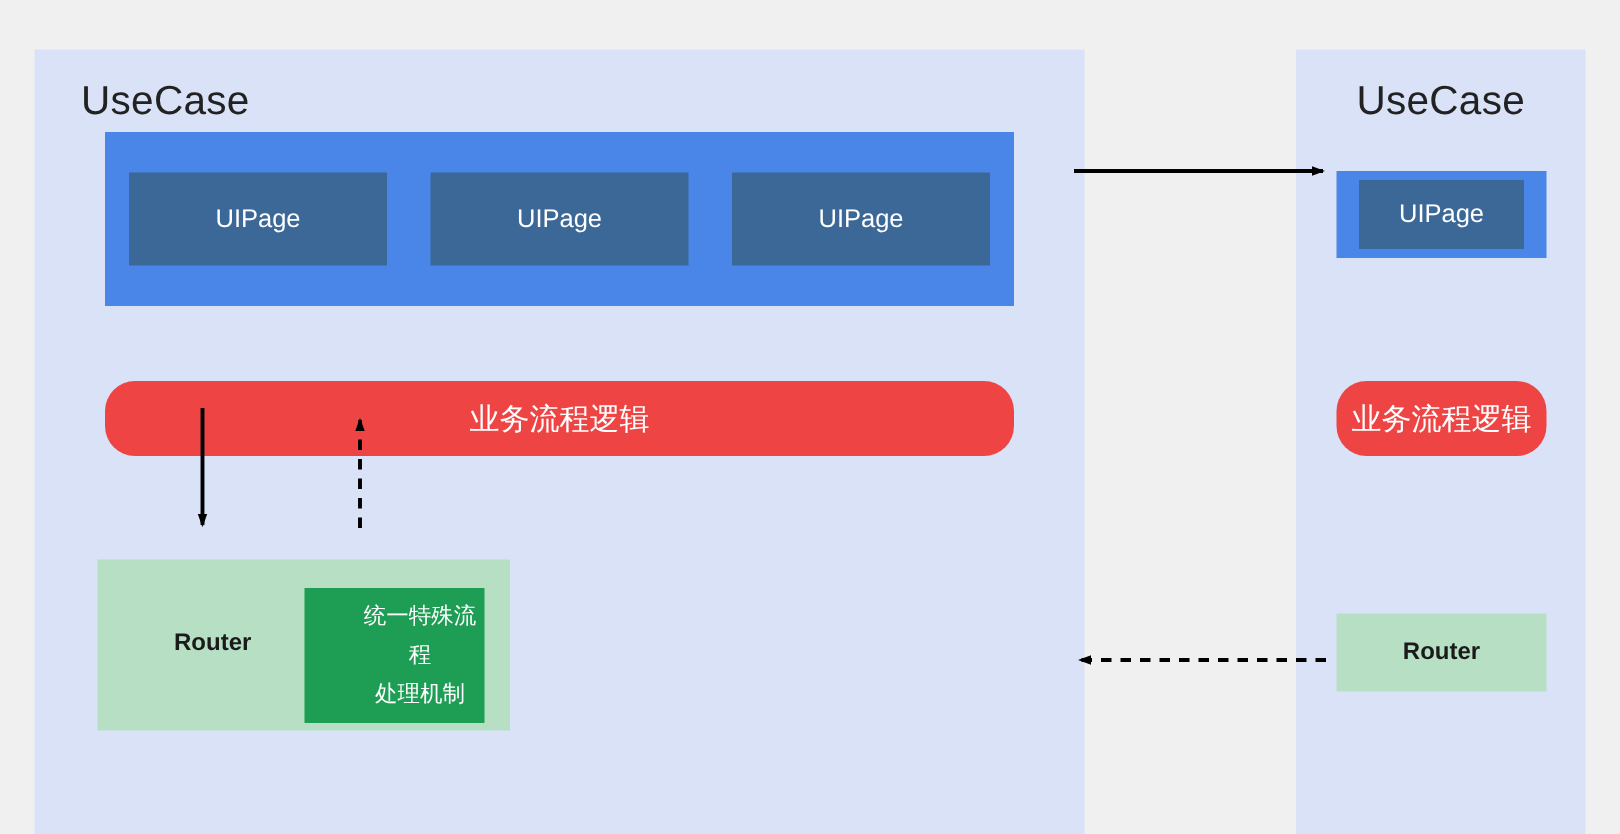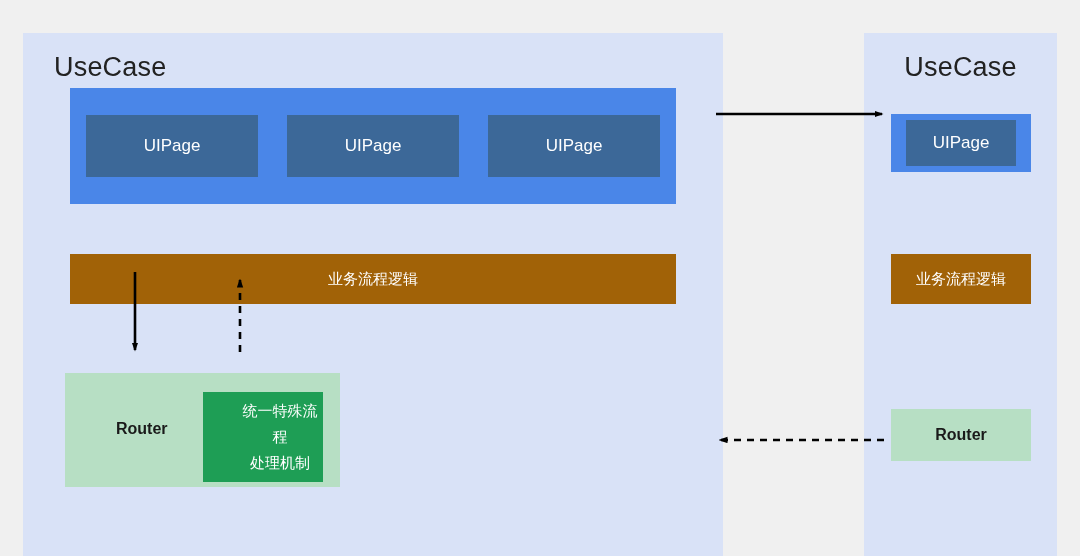--- a/index.html
+++ b/index.html
@@ -104,27 +104,28 @@
     box-sizing: border-box;
   }
   #uipage-group-right .uipage-box {
     width: 110px;
     height: 46px;
   }
 
   
   .biz-bar {
     position: absolute;
-    background: #a16207;
+    background: #ef4444;
     color: #ffffff;
     display: flex;
     align-items: center;
     justify-content: center;
-    font-size: 15px;
-    box-sizing: border-box;
+    font-size: 20px;
+    box-sizing: border-box;
+    border-radius: 20px;
   }
   #biz-bar-left {
     left: 47px;
     top: 221px;
     width: 606px;
     height: 50px;
   }
   #biz-bar-right {
     left: 27px;
     top: 221px;

